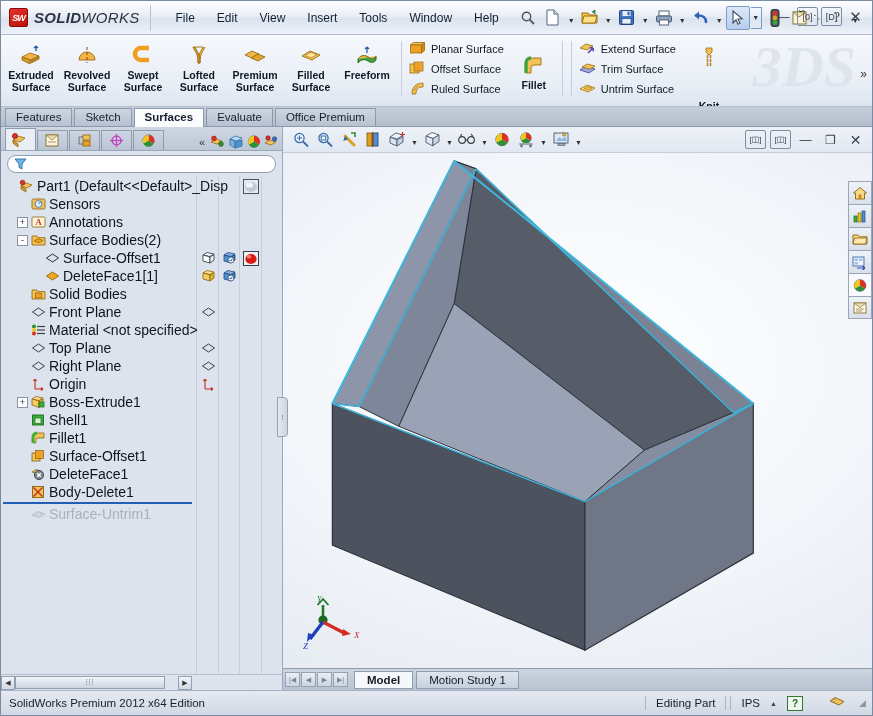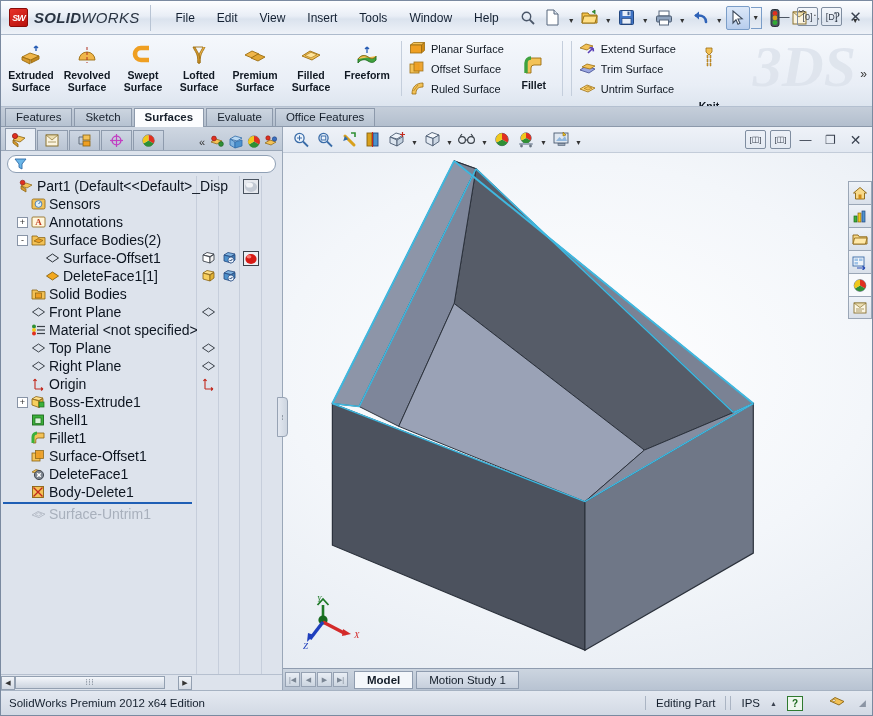--- a/index.html
+++ b/index.html
@@ -420,21 +420,21 @@
         <div class="lbl"><span>Knit</span><br><span>Surface</span></div>
       </div>
     </div>
   </div>
 
   <div class="cmdtabs">
     <div class="ctab">Features</div>
     <div class="ctab">Sketch</div>
     <div class="ctab active">Surfaces</div>
     <div class="ctab">Evaluate</div>
-    <div class="ctab">Office Features</div>
+    <div class="ctab">Office Premium</div>
   </div>
 
   <div class="workarea">
 
     <div class="fm">
       <div class="fmtabs">
         <div class="fmtab active">
           <svg width="19" height="17" viewBox="0 0 19 17">
               <path d="M2 9l5-4 7 2-5 4z" fill="#f3c257" stroke="#8a6310" stroke-width=".8"></path>
               <path d="M2 9v3l5 4v-3z" fill="#d79a2e" stroke="#8a6310" stroke-width=".8"></path>

